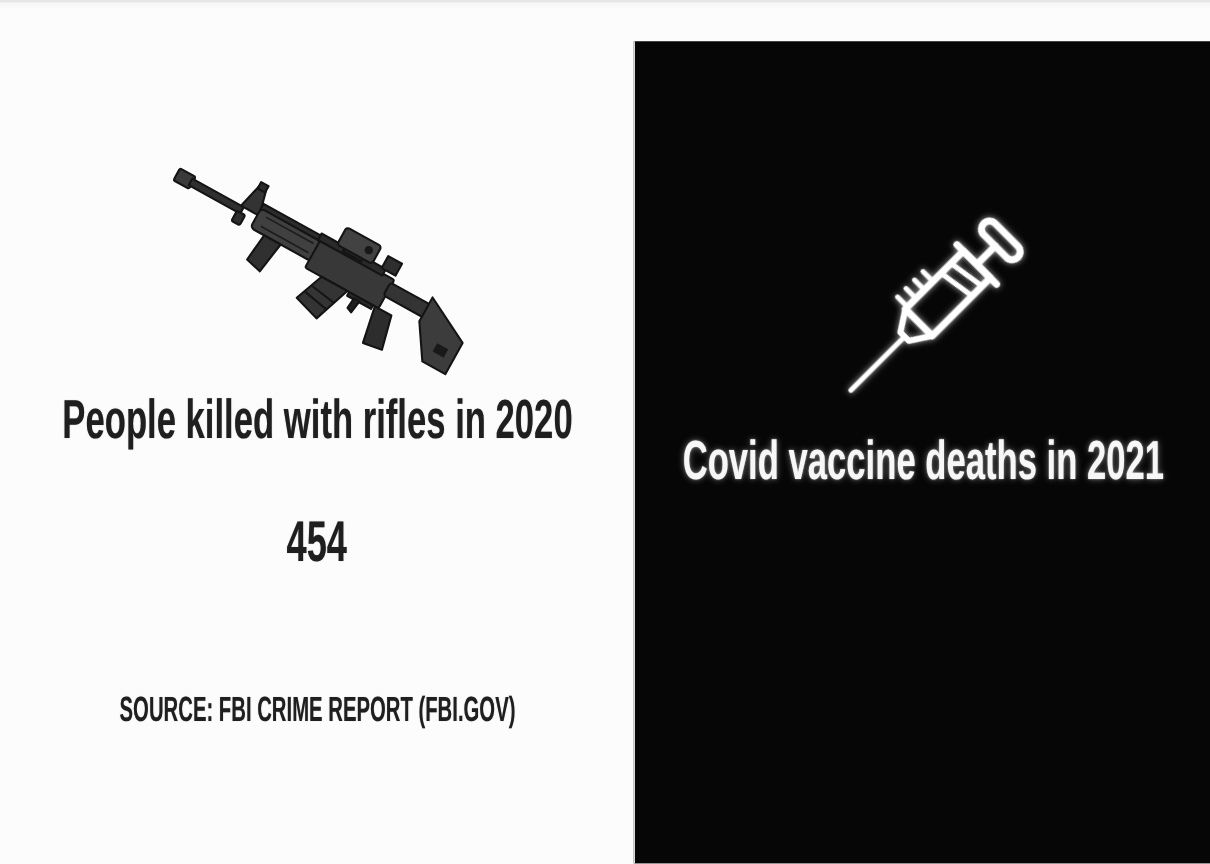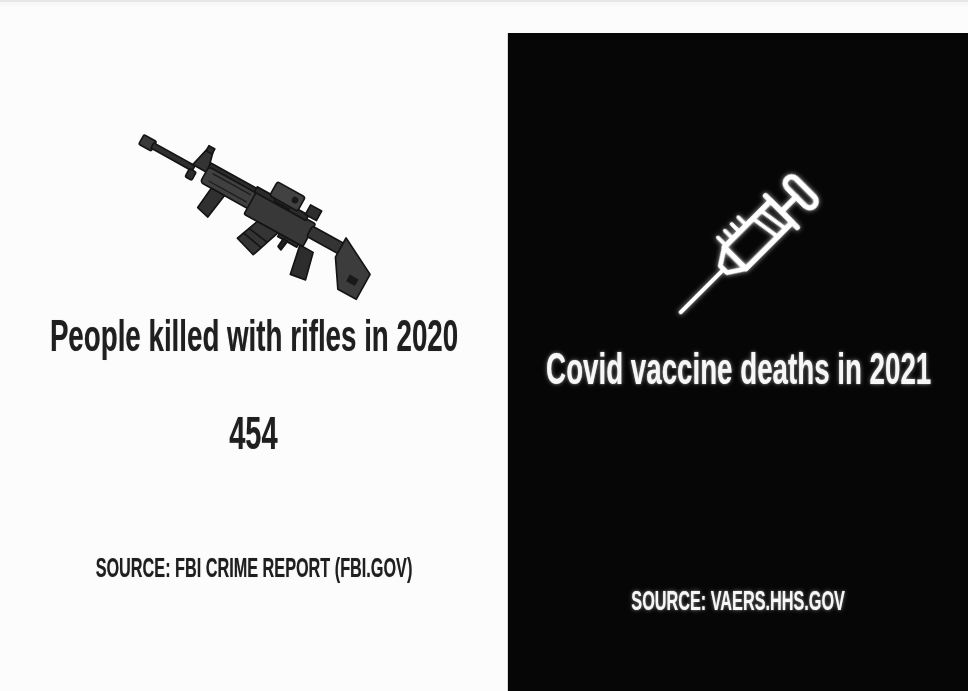--- a/index.html
+++ b/index.html
@@ -188,18 +188,15 @@
           <line x1="60" y1="152" x2="60" y2="228" stroke-width="5"></line>
         </g>
       </svg>
     </div>
 
     <div class="line title-line">
       <span>Covid vaccine deaths in 2021</span>
     </div>
 
 
-    <div class="line source-line">
-      <span>SOURCE: VAERS.HHS.GOV</span>
-    </div>
   </div>
 
 </div>
 
 </body></html>

